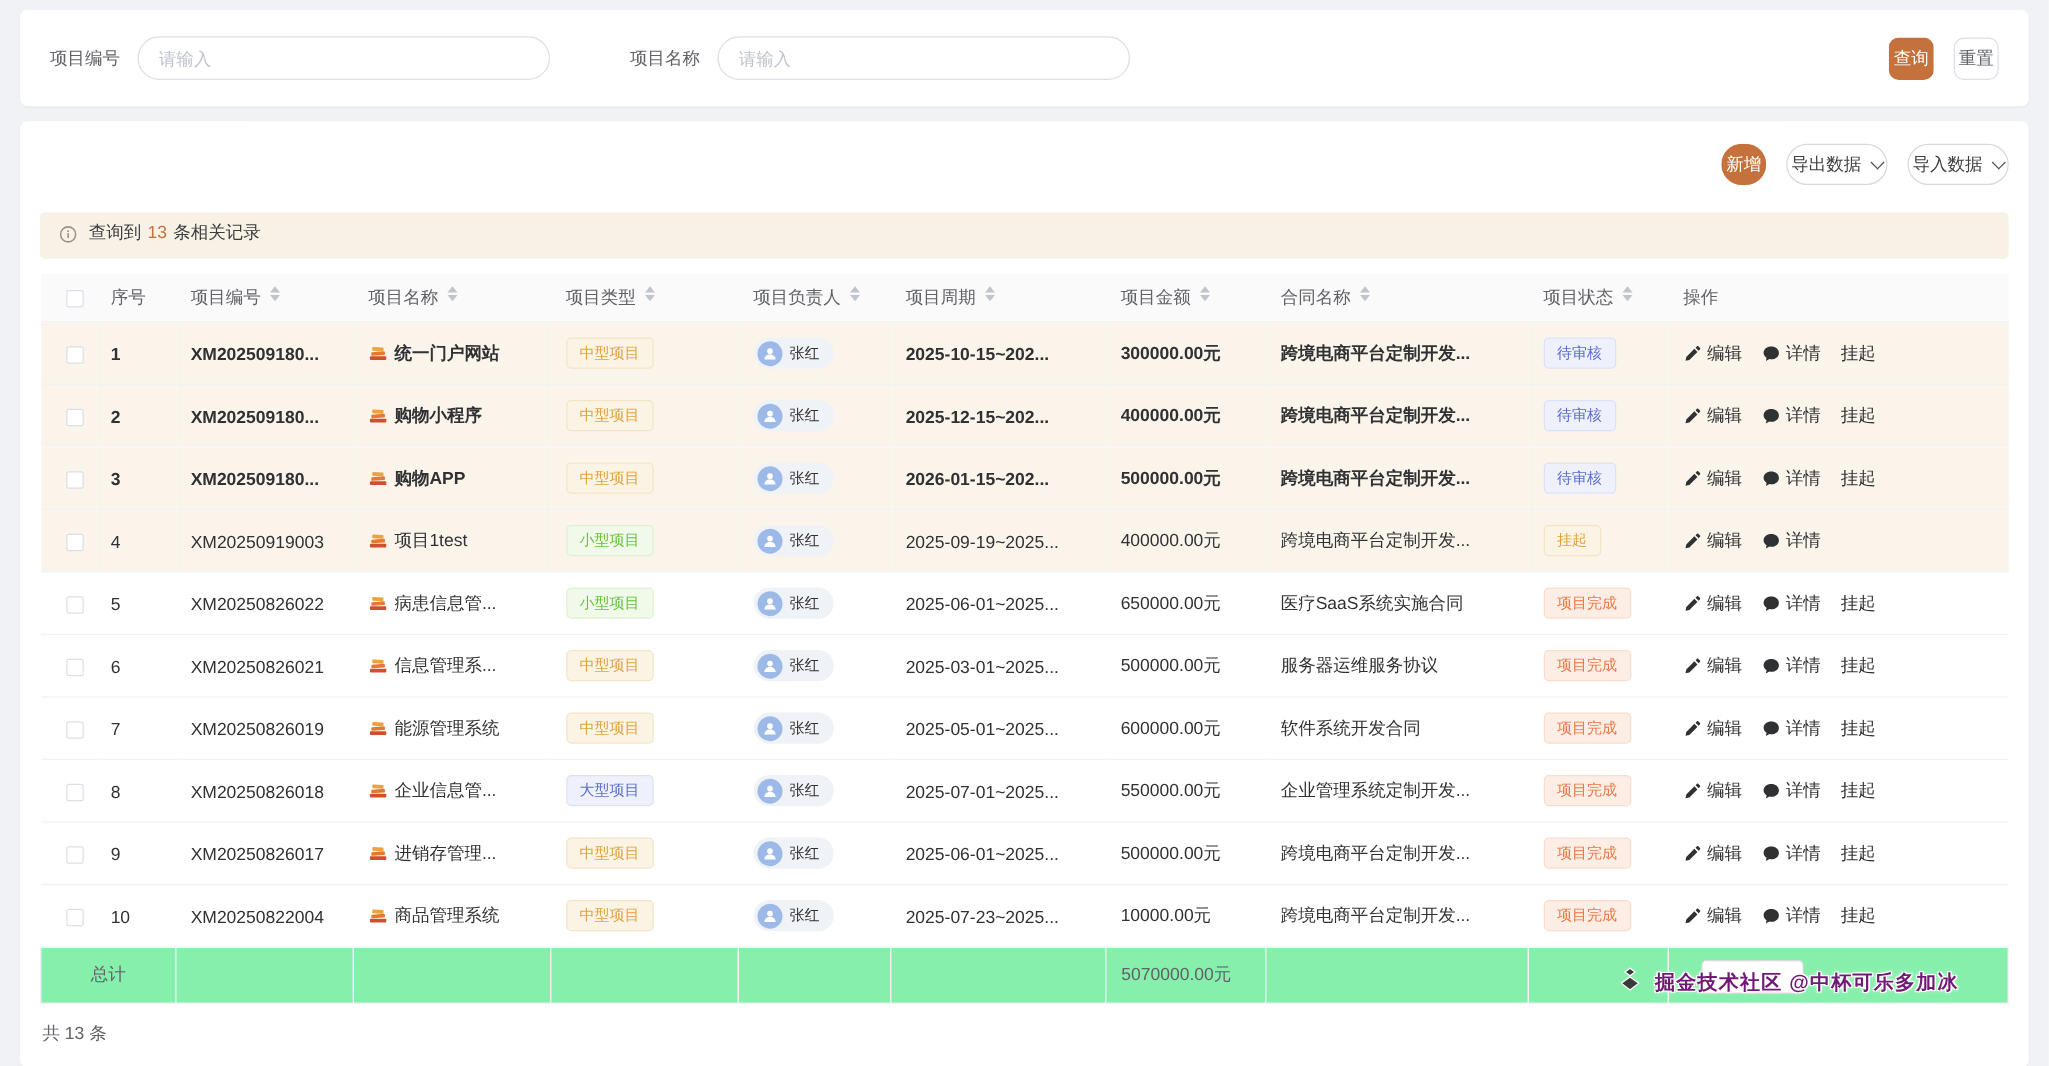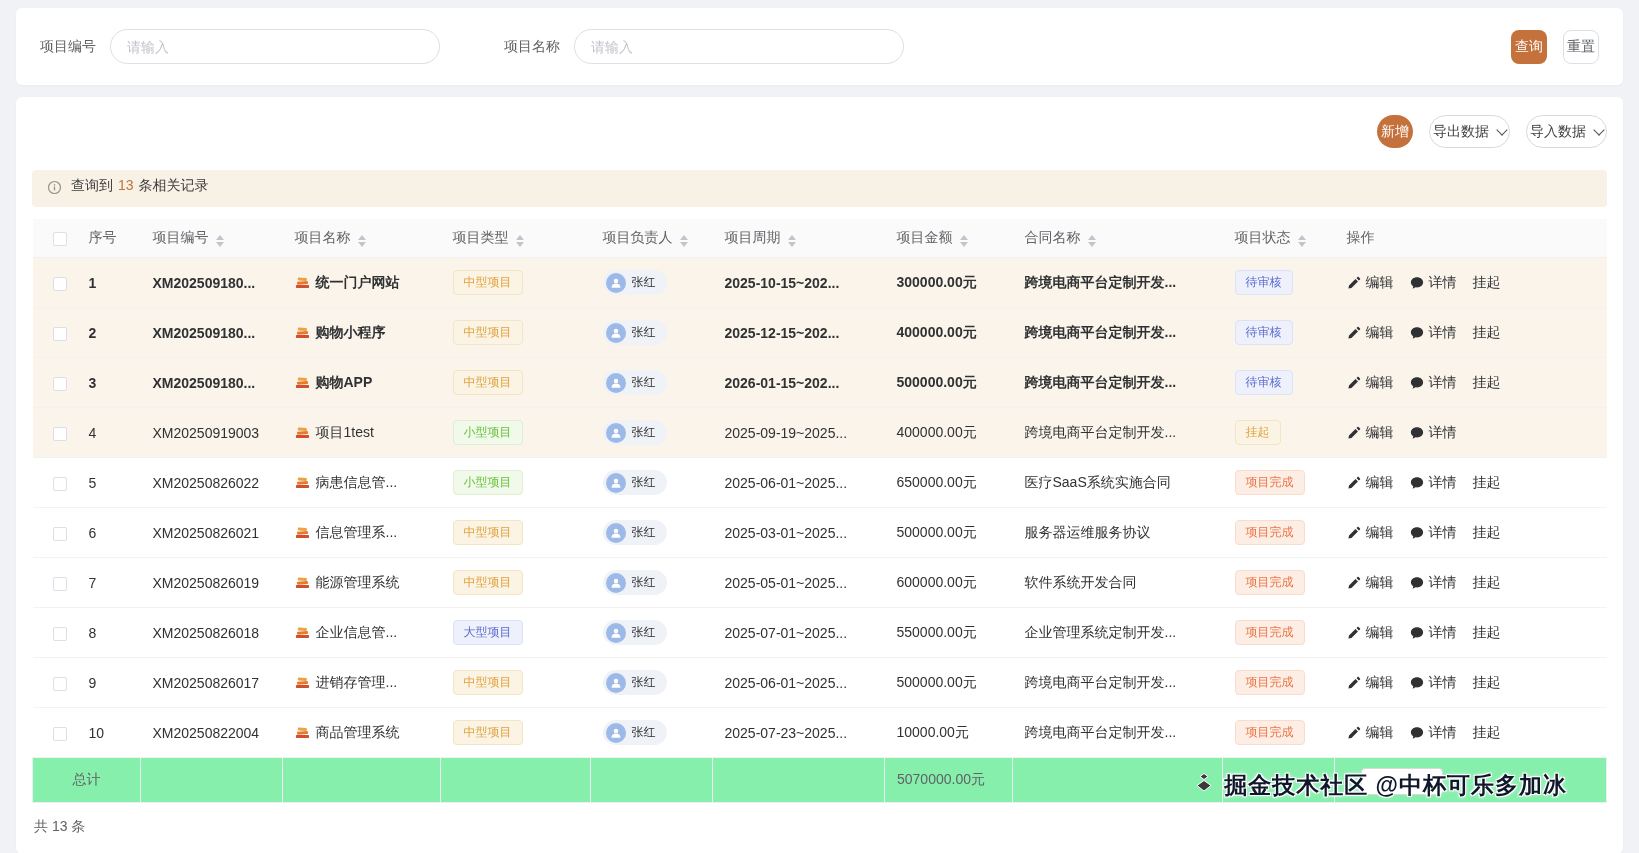--- a/index.html
+++ b/index.html
@@ -58,21 +58,21 @@
 
   table { width: 100%; border-collapse: collapse; table-layout: fixed; margin-top: 12px; }
   th, td { text-align: left; white-space: nowrap; overflow: hidden; }
   thead th {
     background: #fafafa; color: #606266; font-weight: 500;
     padding: 10px 12px; border-bottom: 1px solid #efefef; font-size: 14px;
   }
   tbody td { padding: 12px 12px; border-bottom: 1px solid #f2f2f2; font-size: 14px; }
   tr.hl td { background: #faf4eb; }
   tr.bold .bt { font-weight: 700; }
-  .th-wrap { display: inline-flex; align-items: flex-end; }
+  .th-wrap { display: inline-flex; align-items: flex-start; }
   .sort-carets { display: inline-flex; flex-direction: column; margin-left: 7px; cursor: pointer; }
   .caret { display: block; width: 0; height: 0; border-left: 4px solid transparent; border-right: 4px solid transparent; }
   .caret.up { border-bottom: 5px solid #c0c4cc; margin-bottom: 2px; }
   .caret.down { border-top: 5px solid #c0c4cc; }
 
   .checkbox {
     display: inline-block; width: 14px; height: 14px; border: 1px solid #dcdfe6;
     border-radius: 2px; background: #fff; cursor: pointer; vertical-align: middle;
   }
   .col-check { padding-left: 20px !important; }
@@ -110,21 +110,21 @@
 
   .pager-bar { display: flex; align-items: center; padding: 15px 2px 4px; color: #606266; }
   .pager-ghost {
     position: absolute; right: 196px; bottom: 58px; width: 82px; height: 27px;
     border: 1px solid #d9d9d9; border-radius: 4px; background: #fff;
   }
 
   .watermark {
     position: absolute; right: 72px; bottom: 52px;
     display: flex; align-items: center; gap: 8px;
-    font-size: 23px; font-weight: 700; color: #0f172a; letter-spacing: 1px;
+    font-size: 16px; font-weight: 700; color: #701a75; letter-spacing: 1px;
     text-shadow: -1px -1px 0 #fff, 1px -1px 0 #fff, -1px 1px 0 #fff, 1px 1px 0 #fff, 0 0 4px #fff;
     pointer-events: none;
   }
 </style>
 </head>
 <body>
 
 <div class="page">
 
   <div class="card search-card">

